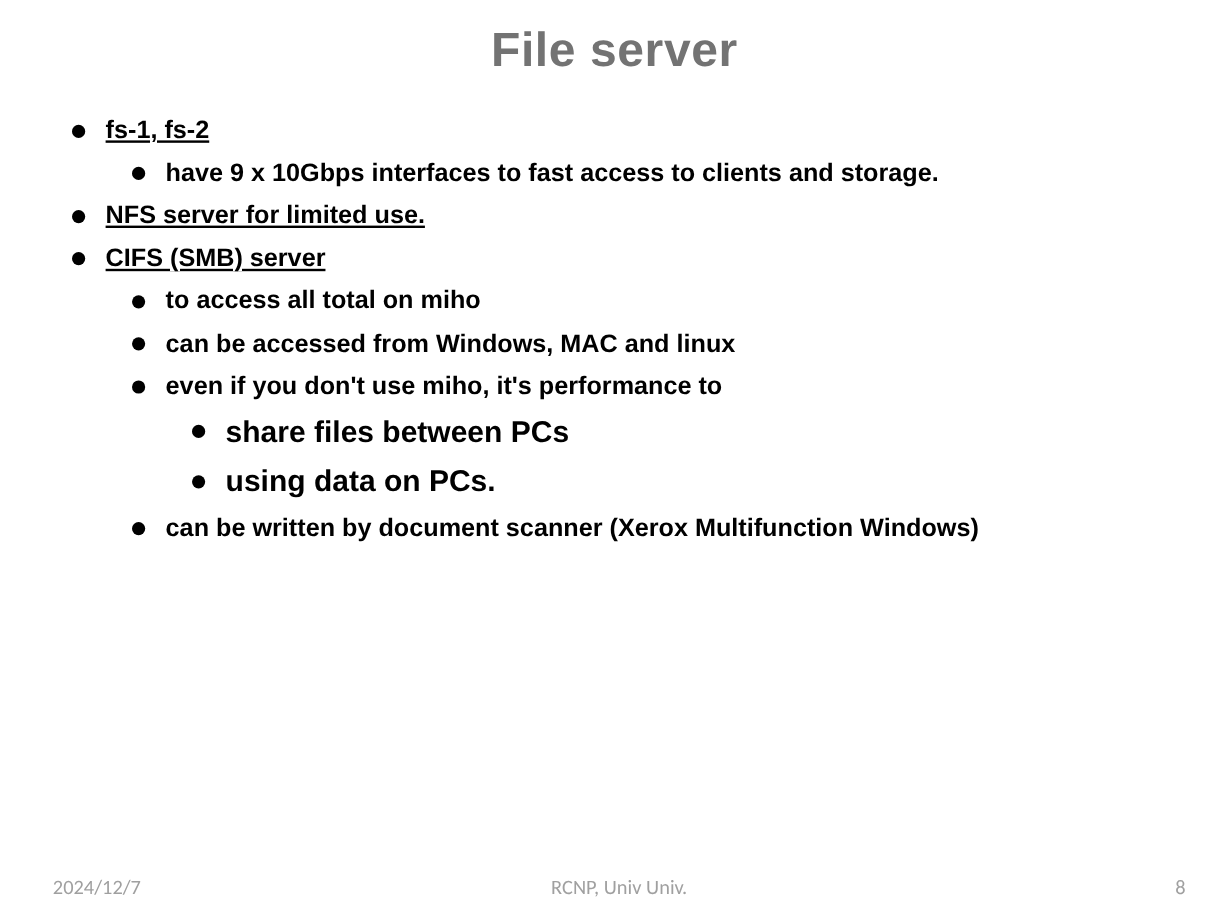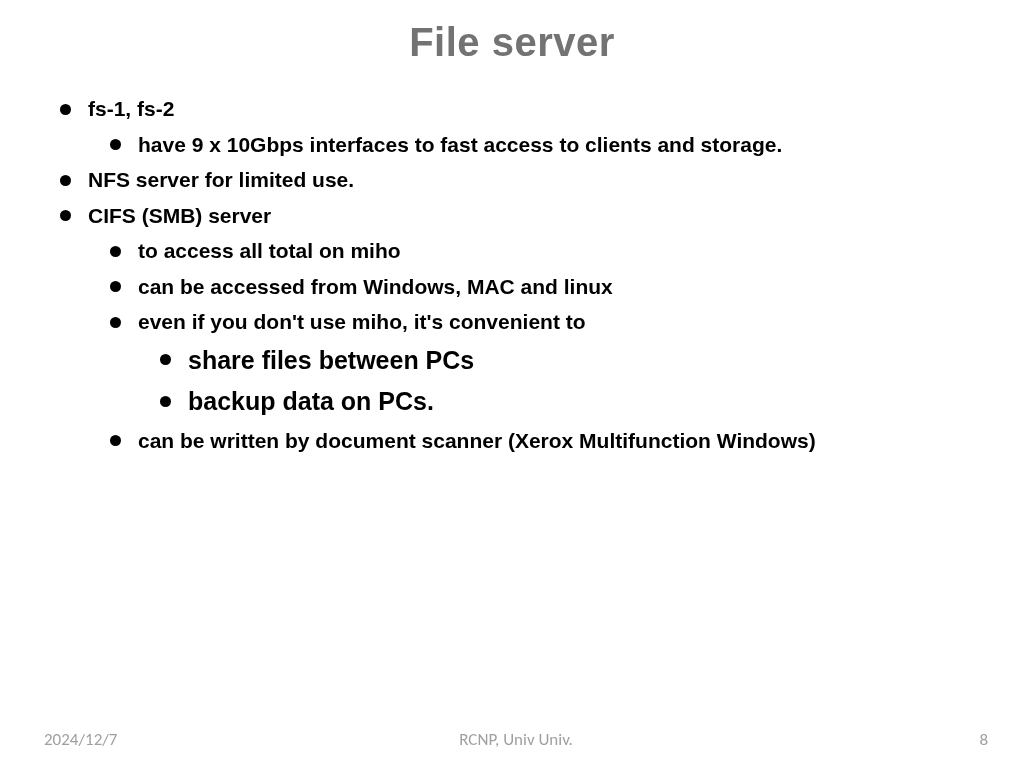--- a/index.html
+++ b/index.html
@@ -31,20 +31,21 @@
     .bullet-l1, .bullet-l2, .bullet-l3 {
       position: relative;
       color: #000;
       font-weight: 600;
       line-height: 1.5;
     }
     .bullet-l1 {
       font-size: 21px;
       padding-left: 28px;
       margin-bottom: 4px;
+      text-decoration: underline;
     }
     .bullet-l2 {
       font-size: 21px;
       padding-left: 28px;
       margin-left: 50px;
       margin-bottom: 4px;
     }
     .bullet-l3 {
       font-size: 25px;
       padding-left: 28px;
@@ -86,23 +87,23 @@
 <div class="slide">
   <h1 class="title">File server</h1>
 
   <ul>
     <li class="bullet-l1">fs-1, fs-2</li>
     <li class="bullet-l2">have  9 x 10Gbps interfaces to fast access to clients and storage.</li>
     <li class="bullet-l1">NFS server for limited use.</li>
     <li class="bullet-l1">CIFS (SMB)  server</li>
     <li class="bullet-l2">to access all total on miho</li>
     <li class="bullet-l2">can be accessed from Windows, MAC and linux</li>
-    <li class="bullet-l2">even  if you don't use miho, it's convenient to</li>
+    <li class="bullet-l2">even  if you don't use miho, it's performance to</li>
     <li class="bullet-l3">share files between PCs</li>
-    <li class="bullet-l3">backup data on PCs.</li>
+    <li class="bullet-l3">using data on PCs.</li>
     <li class="bullet-l2">can be written by document scanner (Xerox Multifunction Windows)</li>
   </ul>
 
   <div class="footer">
     <span>2024/12/7</span>
     <span class="footer-center">RCNP, Univ Univ.</span>
     <span>8</span>
   </div>
 </div>
 

